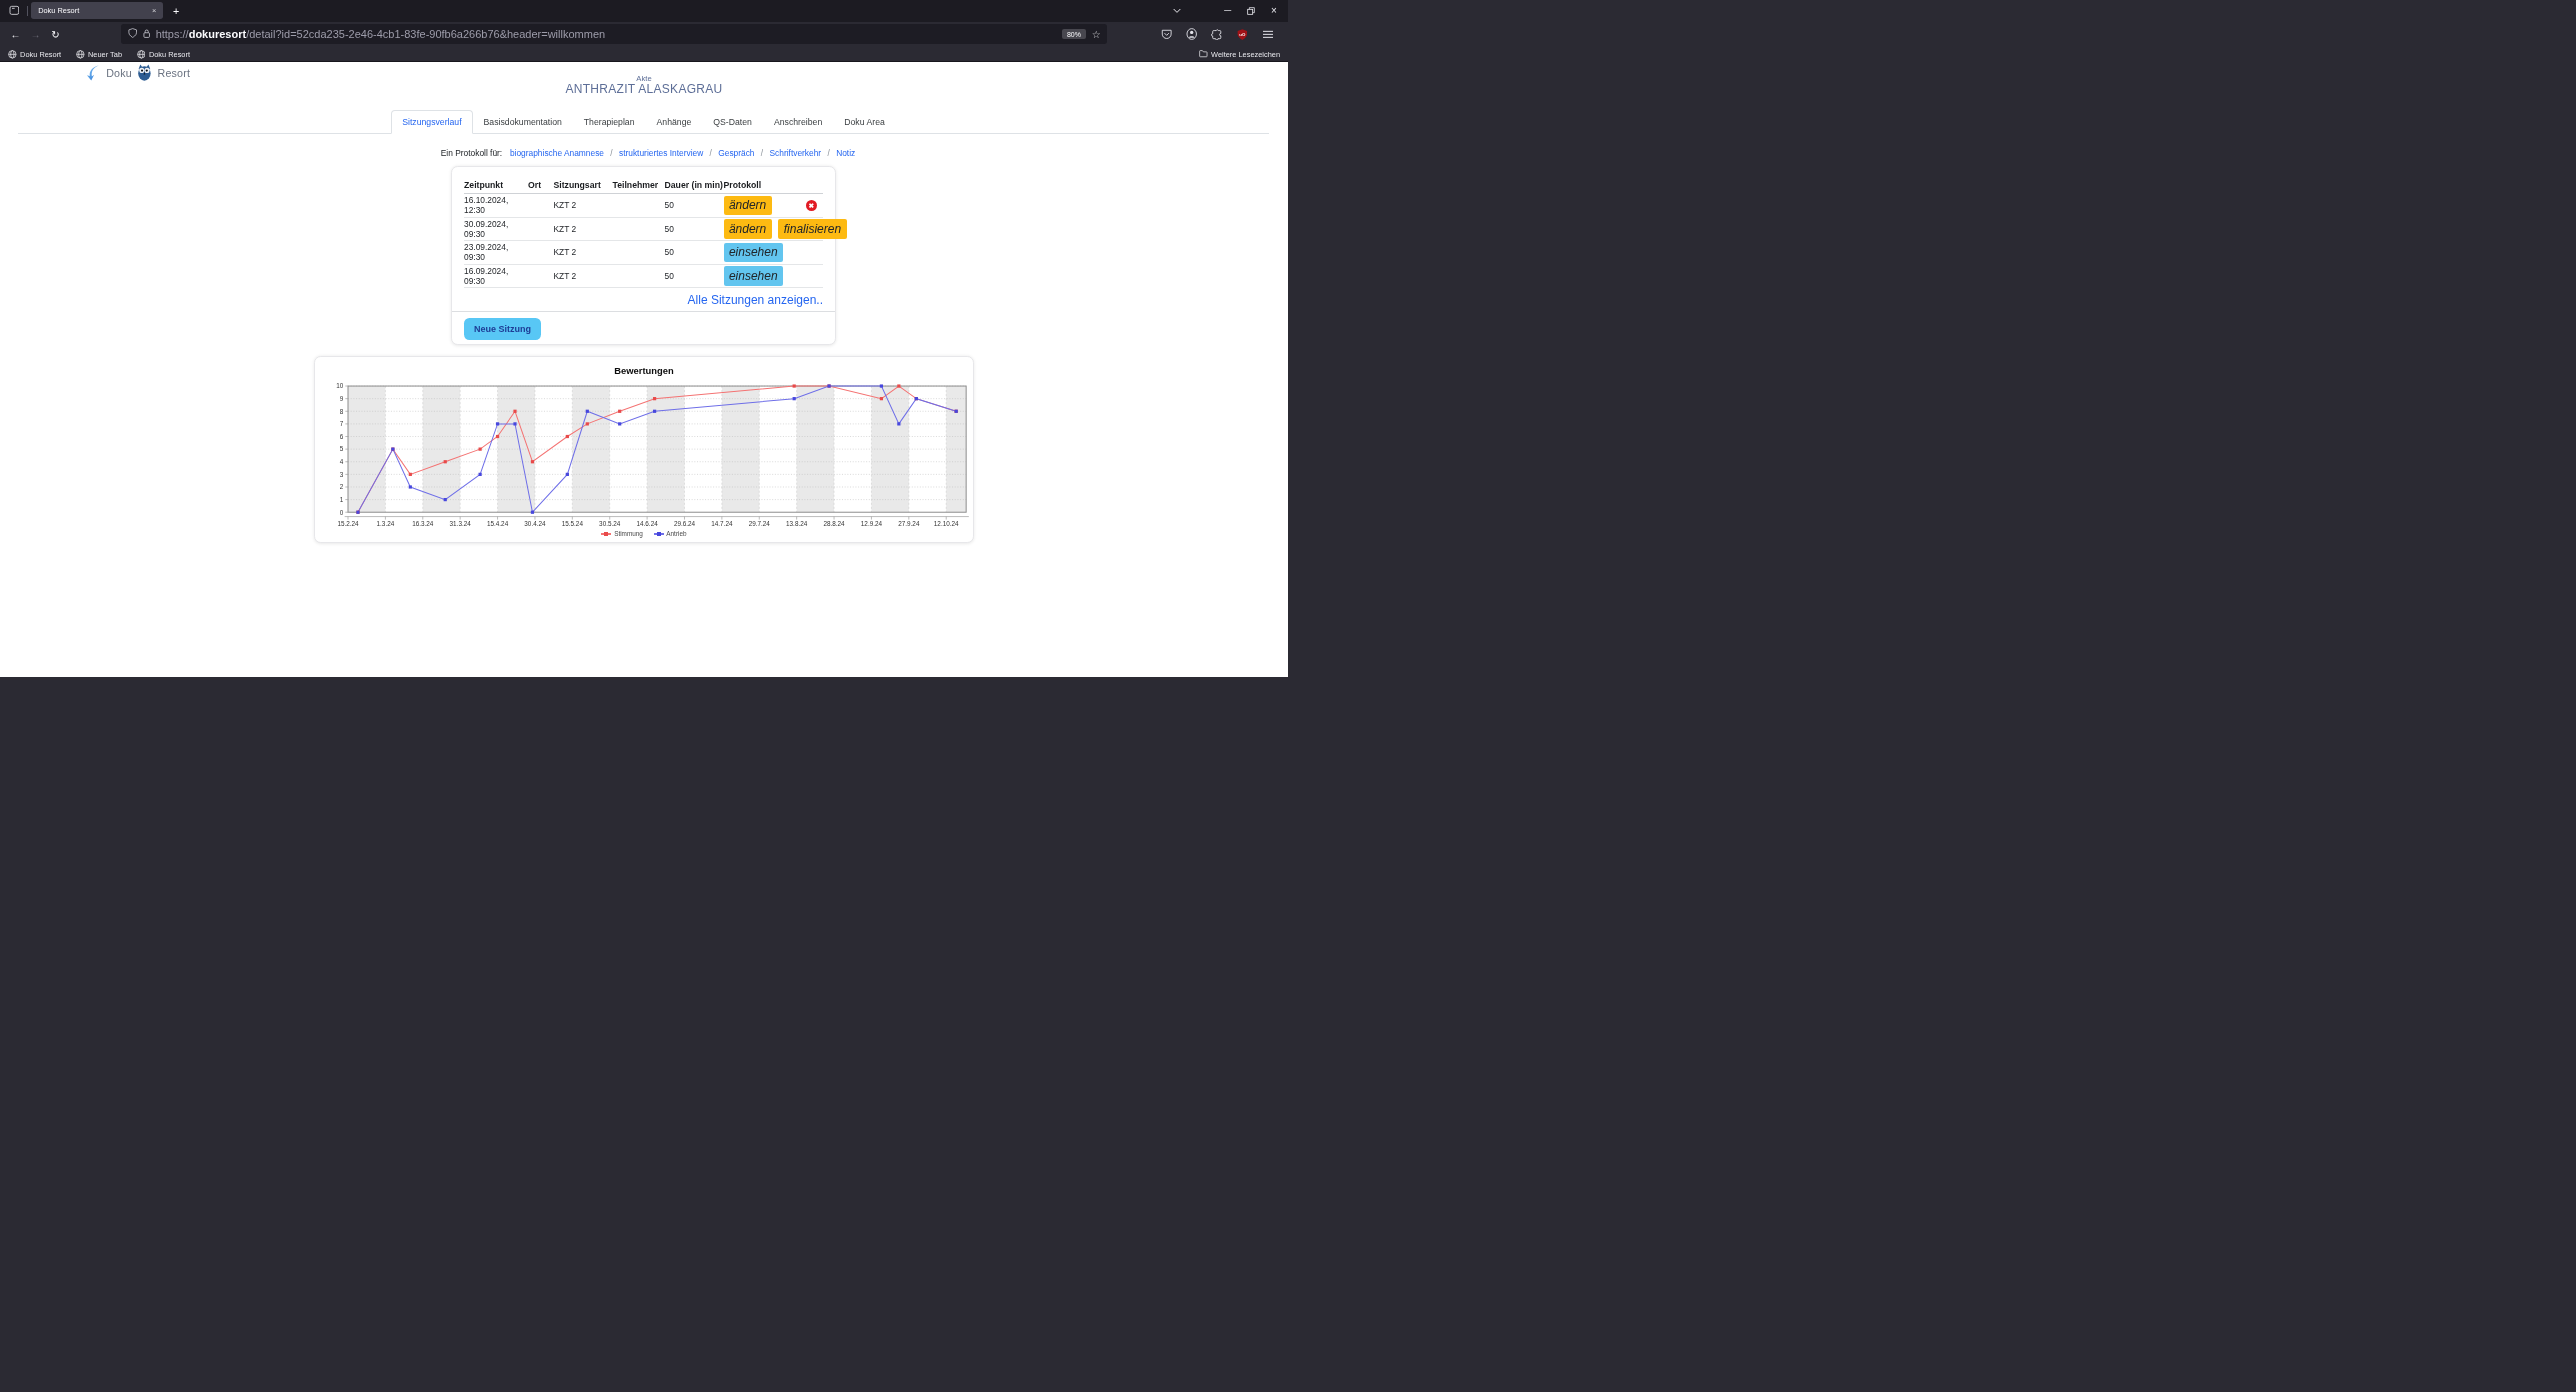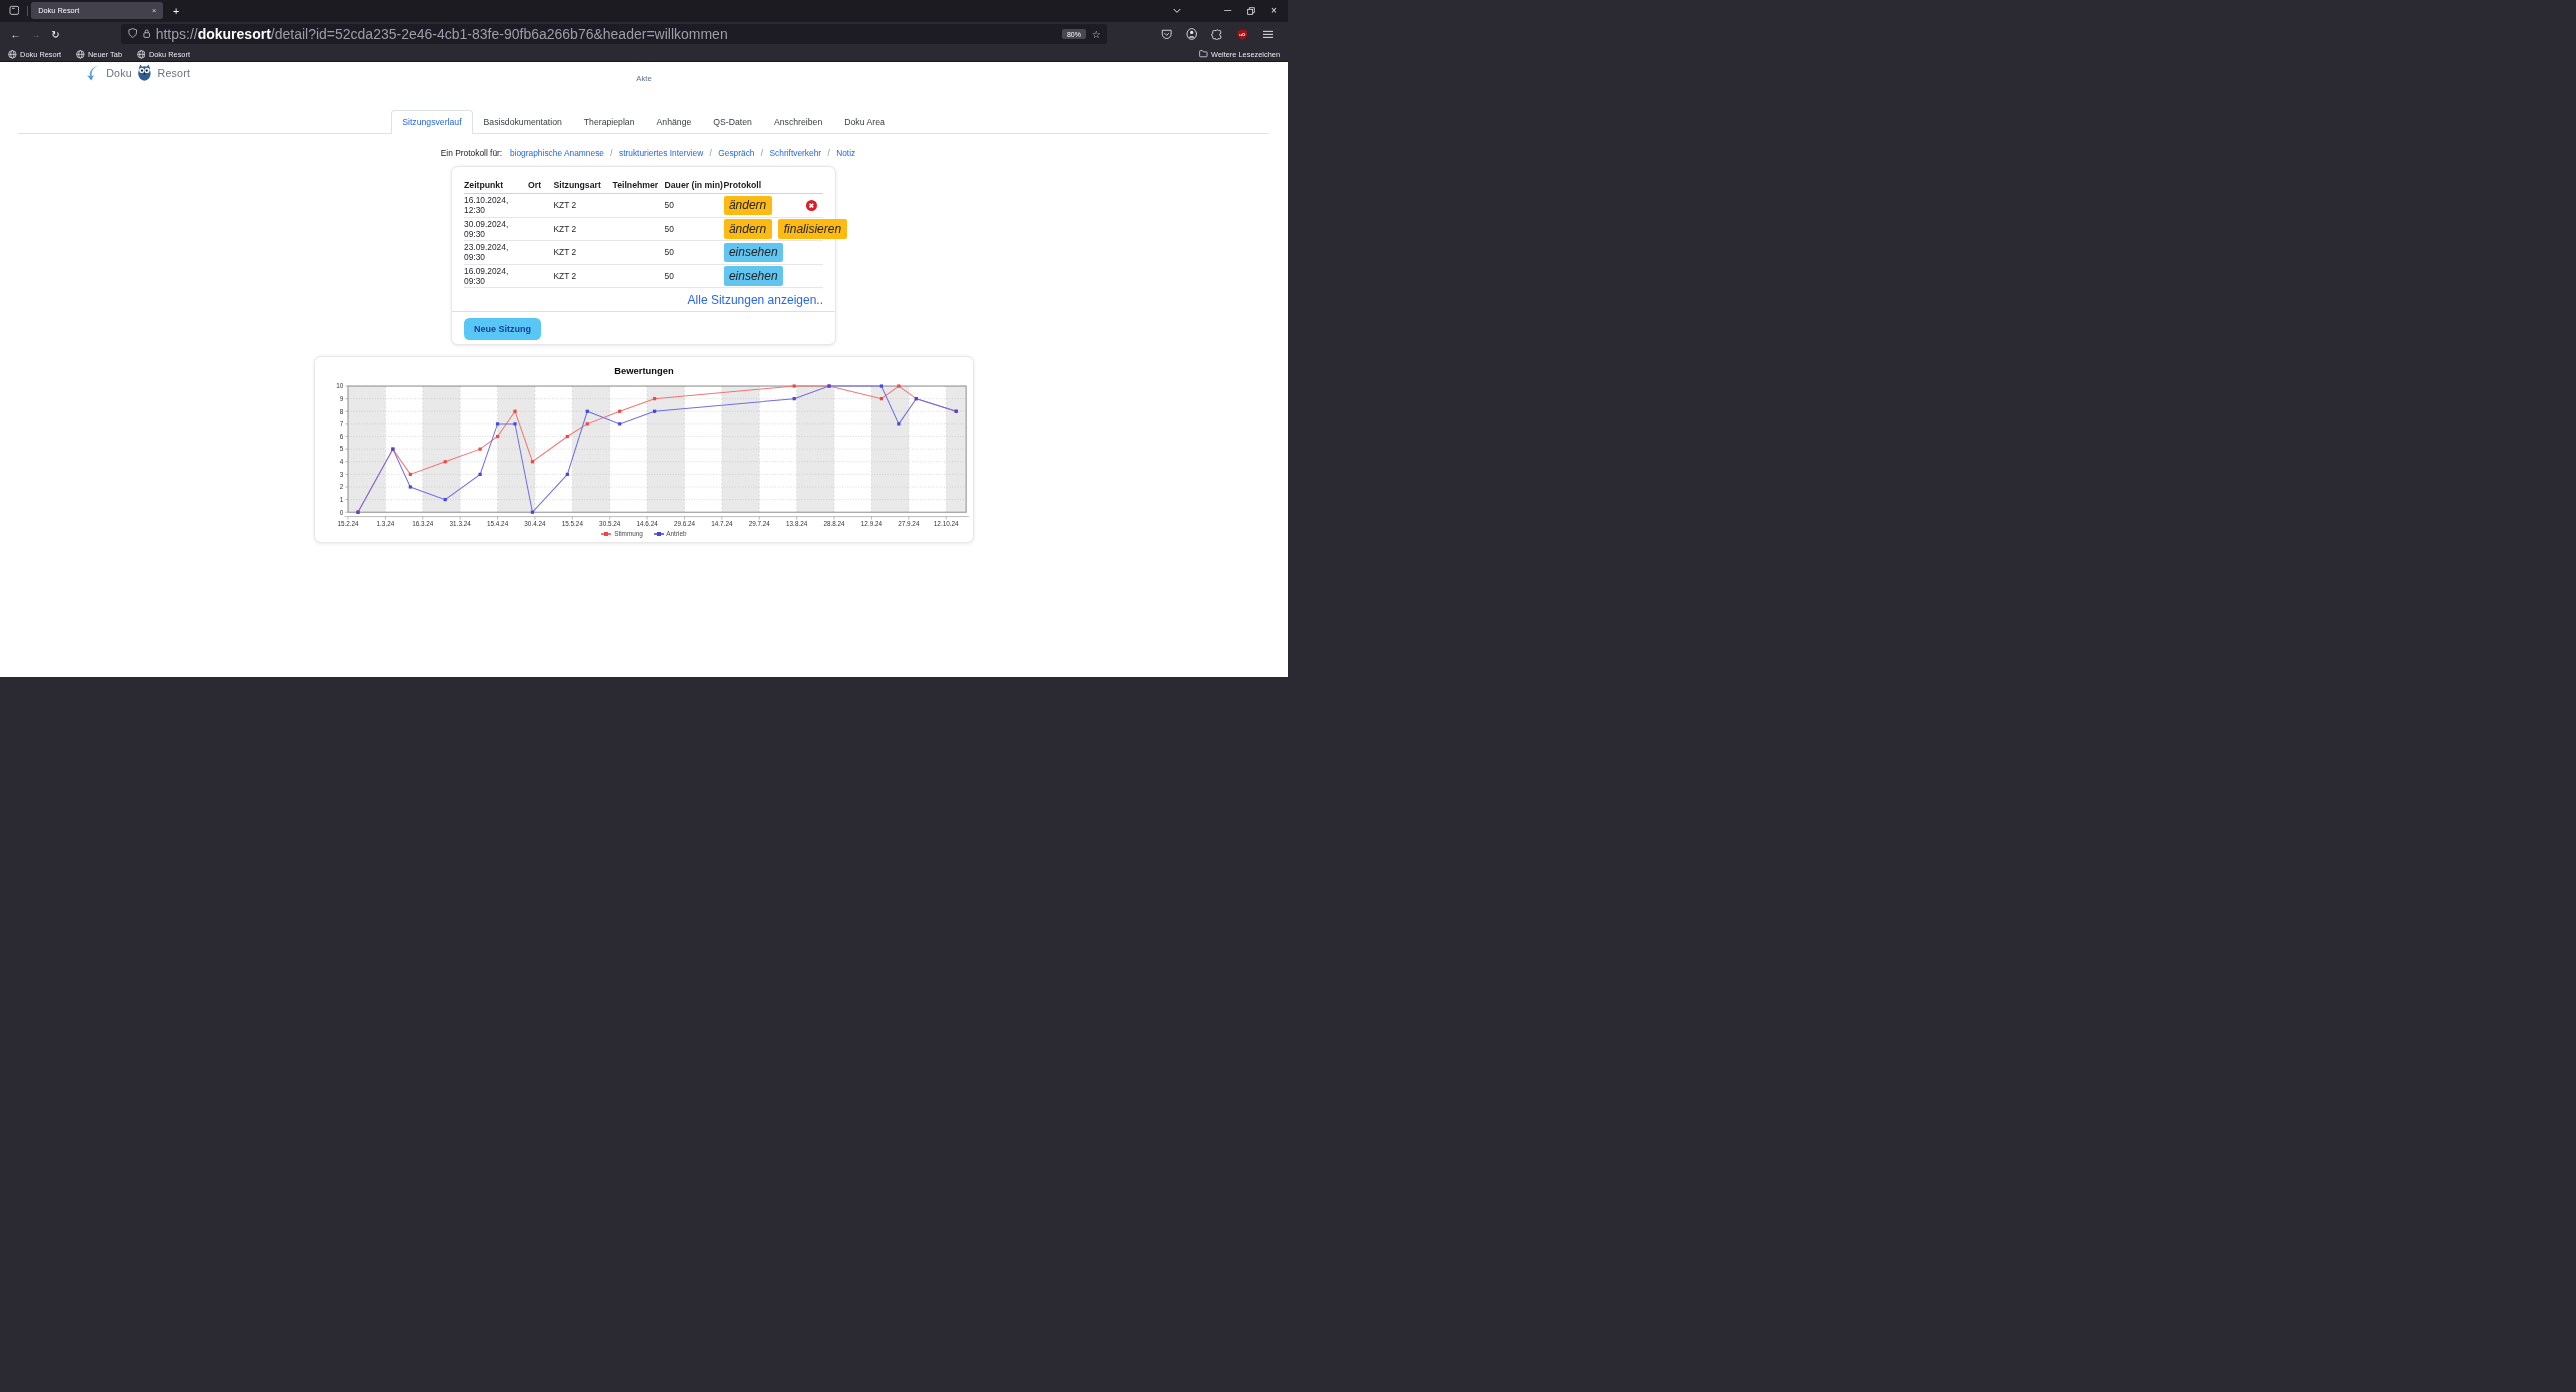--- a/index.html
+++ b/index.html
@@ -19,21 +19,21 @@
   .newtab { width:17.4px; height:17.4px; color:#fbfbfe; font-size:10.7px; margin-left:4px; border-radius:2.7px; }
   .win-controls { margin-left:auto; display:flex; align-items:center; margin-right:2.7px; }
   .wc { width:23px; height:20px; color:#eaeaef; font-size:8px; }
   .wc.chev { margin-right:28px; }
 
   #navbar { height:25.5px; background:#2b2a33; display:flex; align-items:center; padding:0 5.4px; }
   .nav-btn { width:20px; height:19px; border-radius:2.7px; color:#fbfbfe; font-size:10px; }
   .nav-btn.disabled { color:#6d6c77; }
   #urlbar { margin-left:56px; width:986px; height:20px; background:#1d1c24; border-radius:2.7px;
             display:flex; align-items:center; padding:0 6.7px; gap:5.4px; }
-  .url-text { flex:1; font-size:14px; color:#9d9caa; white-space:nowrap; overflow:hidden; }
+  .url-text { flex:1; font-size:11px; color:#9d9caa; white-space:nowrap; overflow:hidden; }
   .url-host { color:#fbfbfe; font-weight:bold; }
   .zoom-pill { background:#48474f; color:#fbfbfe; font-size:7px; padding:1.3px 5.4px; border-radius:2px; }
   .star { color:#d7d7dc; font-size:10px; }
   #toolbar-icons { margin-left:auto; display:flex; align-items:center; gap:12px; margin-right:8px; }
   .tb-icon { width:13.4px; height:13.4px; }
 
   #bookmarksbar { height:15.4px; background:#2b2a33; border-bottom:0.7px solid #17161d;
     display:flex; align-items:center; padding:0 8px; gap:14.8px; }
   .bm { display:flex; align-items:center; gap:3.4px; font-size:7.4px; color:#e9e9ee; }
   .bm.right { margin-left:auto; }
@@ -244,20 +244,21 @@
       <circle cx="7" cy="9.8" r="3.9" fill="#f2f4f8"></circle>
       <circle cx="15" cy="9.8" r="3.9" fill="#f2f4f8"></circle>
       <circle cx="7.4" cy="10.1" r="1.7" fill="#11161d"></circle>
       <circle cx="14.6" cy="10.1" r="1.7" fill="#11161d"></circle>
       <path d="M11 12.6 L9.7 16 L12.3 16 Z" fill="#11161d"></path>
     </svg>
     <span class="logo-word">Resort</span>
   </div>
 
   <div id="akte">Akte</div>
+  <div id="record-title">ANTHRAZIT ALASKAGRAU</div>
 
   <div id="tabs-wrap">
     <button class="tab-item active">Sitzungsverlauf</button>
     <button class="tab-item">Basisdokumentation</button>
     <button class="tab-item">Therapieplan</button>
     <button class="tab-item">Anhänge</button>
     <button class="tab-item">QS-Daten</button>
     <button class="tab-item">Anschreiben</button>
     <button class="tab-item">Doku Area</button>
   </div>

